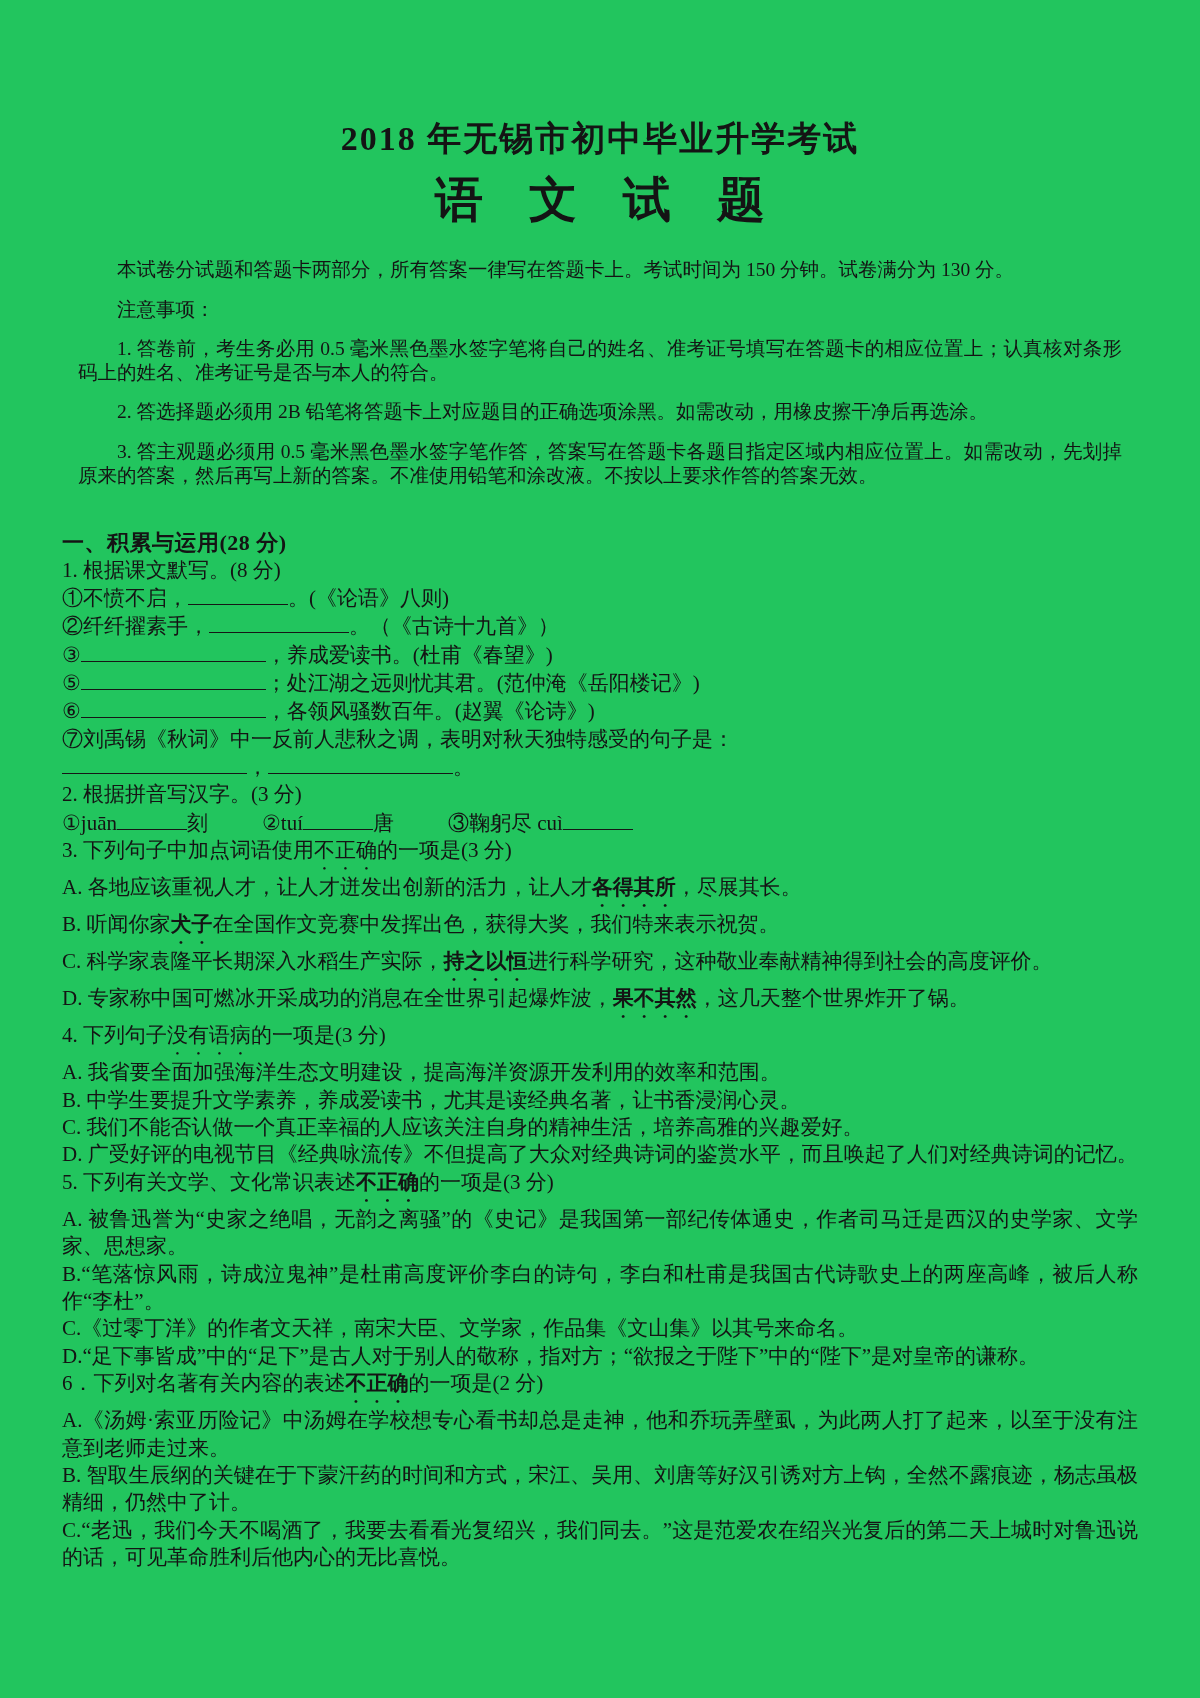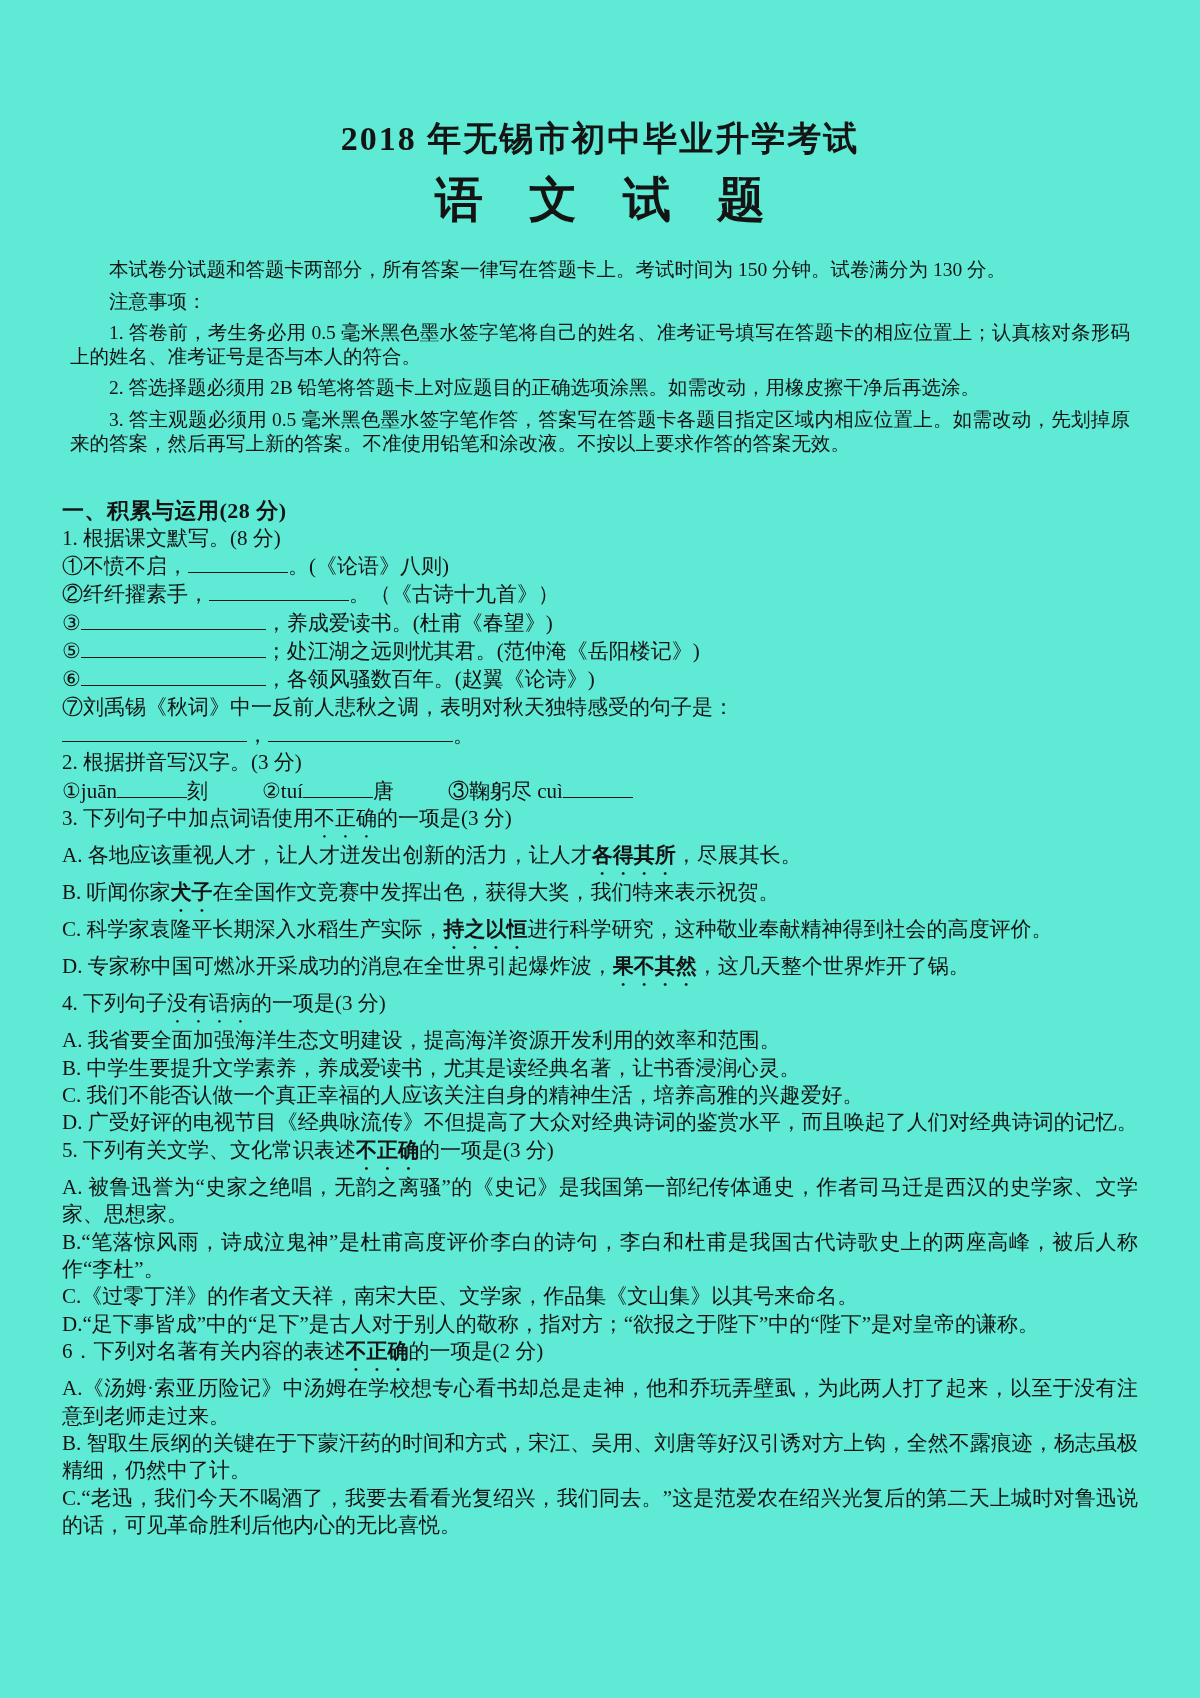--- a/index.html
+++ b/index.html
@@ -1,21 +1,21 @@
 <!DOCTYPE html>
 <html><head>
 <meta charset="utf-8">
 <style>
   html,body{margin:0;padding:0;background:#ffffff;}
   .page{
     position:relative;
     width:1200px;
     height:1698px;
     margin:0 auto;
-    background:#5eead4;
+    background:#22c55e;
     color:#141414;
     font-family:"Liberation Serif","DejaVu Serif",serif;
     box-sizing:border-box;
     padding:116px 62px 0 62px;
     overflow:hidden;
   }
   
   .title-main{
     text-align:center;
     font-size:34px;
@@ -25,21 +25,21 @@
   }
   .title-sub{
     text-align:center;
     font-size:48px;
     font-weight:700;
     word-spacing:34px;
     margin:0 0 26px 0;
   }
   
   .notes{font-size:19.5px;line-height:23.6px;}
-  .notes p{margin:8px;text-indent:2em;text-align:justify;}
+  .notes p{margin:16px;text-indent:2em;text-align:justify;}
   
   .qbody{font-size:21px;line-height:27.4px;margin-top:42px;}
   .qbody p{margin:0;text-align:justify;}
   .sec-heading{font-weight:700;font-size:22px;letter-spacing:0.5px;}
   
   .blank{
     display:inline-block;
     border-bottom:1.6px solid #161616;
     height:0.95em;
     vertical-align:baseline;

